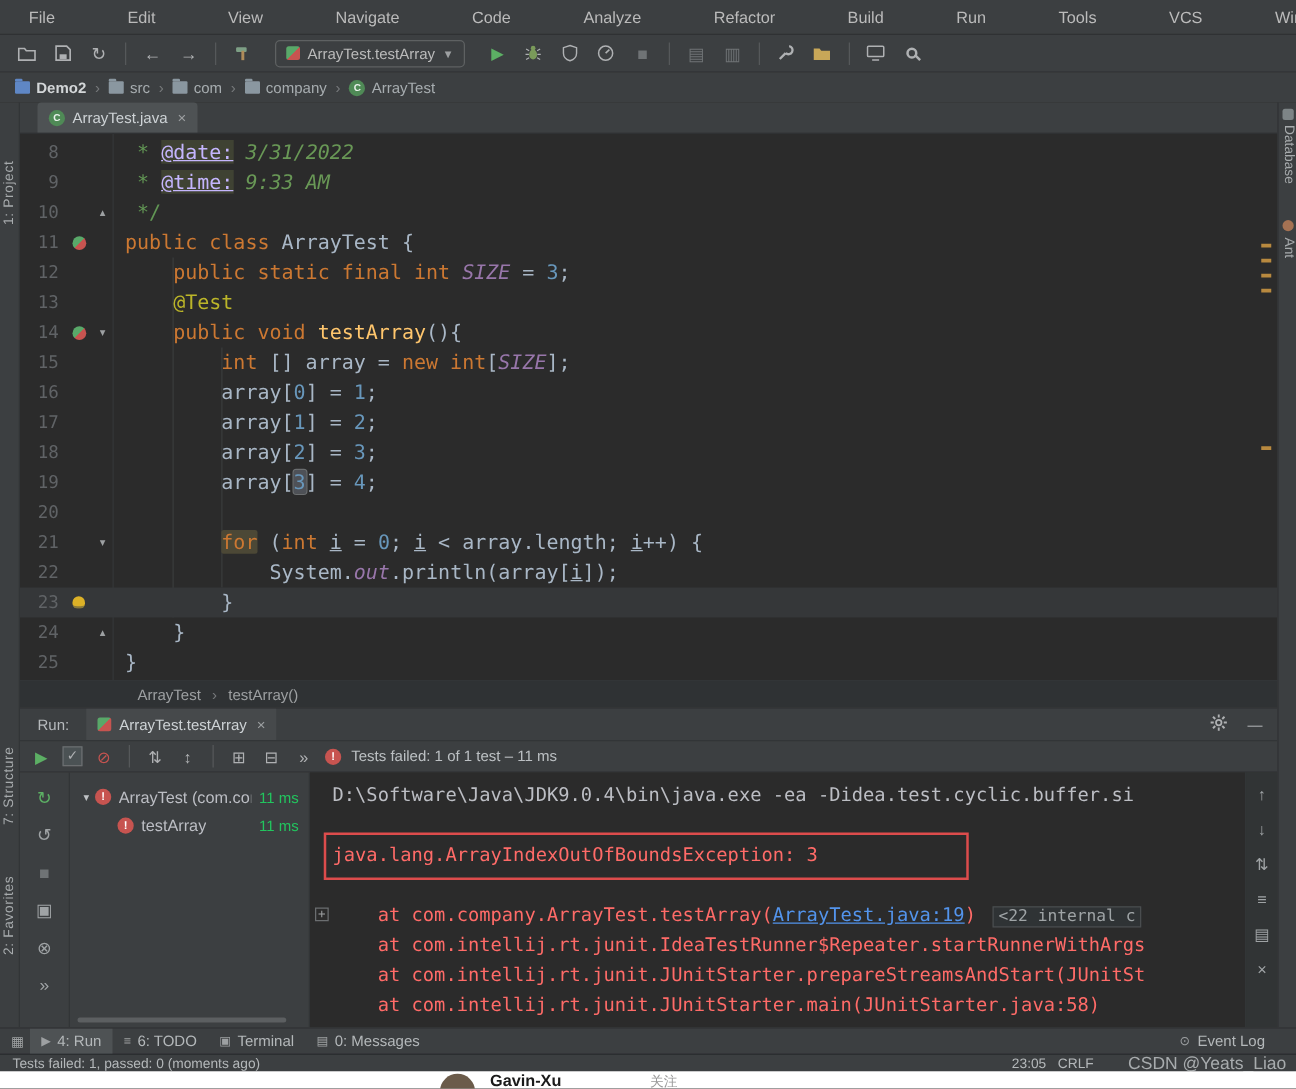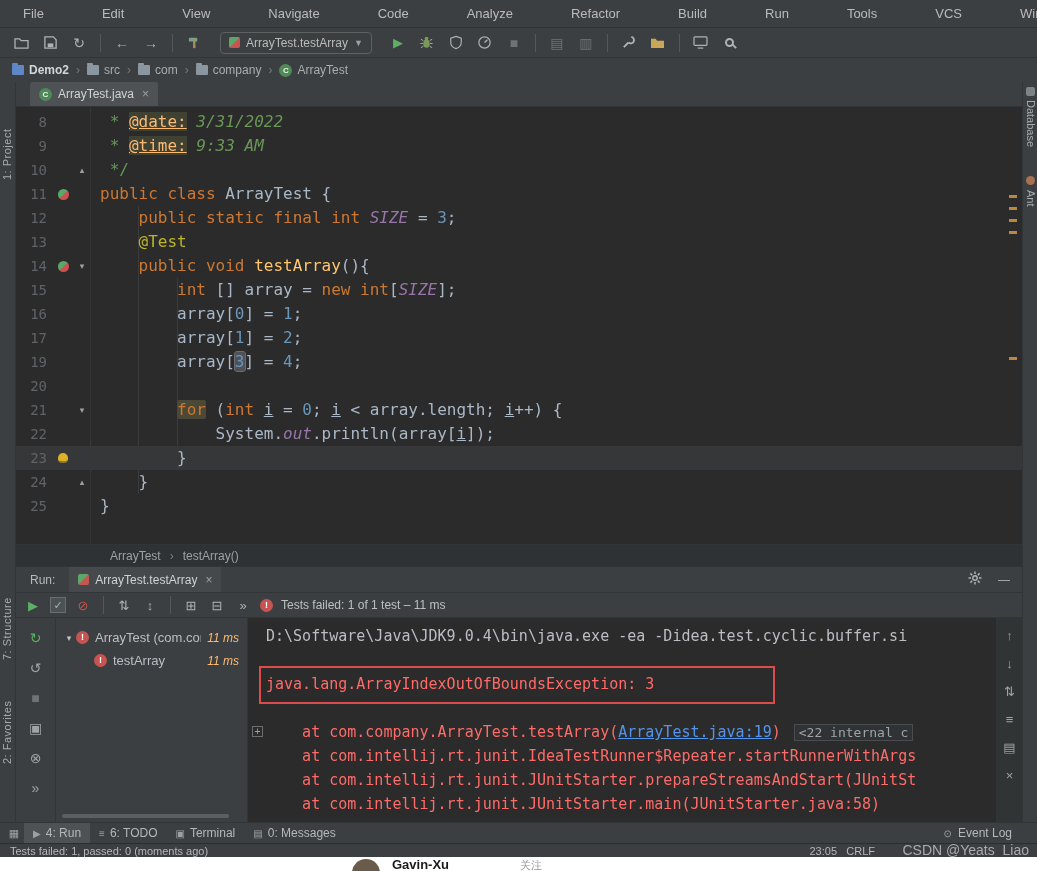--- a/index.html
+++ b/index.html
@@ -81,21 +81,21 @@
           font:14px/24px "DejaVu Sans Mono",monospace; flex:none; }
   .licon { width:22px; display:flex; align-items:center; justify-content:center; flex:none; }
   .lfold { width:16px; text-align:center; color:#9da0a2; font-size:9px; line-height:24px; flex:none; }
   .lcode { padding-left:10px; white-space:pre; font:16px/24px "DejaVu Sans Mono",monospace; }
   .run-dot { width:11px; height:11px; border-radius:50%;
              background:linear-gradient(135deg,#59a869 49%,#c75450 51%); display:inline-block; }
   .bulb { width:10px; height:10px; border-radius:50% 50% 40% 40%; background:#dcb127;
           display:inline-block; border-bottom:2px solid #8a7a3a; }
   .tk.p { color:#a9b7c6; } .tk.k { color:#cc7832; } .tk.n { color:#6897bb; }
   .tk.c { color:#629755; }
-  .tk.ctag { color:#fdba74; background:#3f4233; text-decoration:underline;margin-top:38px; }
+  .tk.ctag { color:#c4b5fd; background:#3f4233; text-decoration:underline;margin-top:38px; }
   .tk.cval { color:#699856; font-style:italic; }
   .tk.a { color:#bbb529; } .tk.m { color:#ffc66d; }
   .tk.f { color:#9876aa; font-style:italic; }
   .tk.u { color:#a9b7c6; text-decoration:underline; }
   .tk.sel { background:#4e5157; outline:1px solid #6b6e70; border-radius:2px; }
   .tk.hlw { background:#4c4836; border-radius:2px; }
   .mark { position:absolute; right:5px; width:8px; height:3px; background:#b8893f; z-index:2; }
 
   
   .ecrumbs { position:absolute; left:16px; top:544px; right:15px; height:22px; background:#2f3234;
@@ -127,21 +127,21 @@
            flex-direction:column; align-items:center; padding-top:12px; gap:14px;
            color:#9fa3a5; font-size:14px; flex:none; }
   .lrail .green { color:#5caf64; } .lrail .dim { color:#6f7375; }
   .ttree { width:192px; background:#3c3f41; border-right:1px solid #323537; position:relative;
            padding-top:8px; font-size:13px; flex:none; overflow:hidden; }
   .tree-row { height:23px; display:flex; align-items:center; color:#bcbec4; }
   .tree-arrow { width:14px; color:#bfc2c5; font-size:9px; text-align:center; flex:none; }
   .fail-ico { width:13px; height:13px; border-radius:50%; background:#c75450; color:#fff;
               font:bold 9px/13px "Liberation Sans",sans-serif; text-align:center; margin-right:6px; flex:none; }
   .tree-label { white-space:nowrap; overflow:hidden; }
-  .tree-time { margin-left:auto; color:#fdba74; padding:0 8px 0 6px; font-size:12px; flex:none;font-style:italic; }
+  .tree-time { margin-left:auto; color:#22c55e; padding:0 8px 0 6px; font-size:12px; flex:none; }
   .hscroll { position:absolute; left:6px; right:18px; bottom:4px; height:4px; background:#5c5f61; border-radius:2px; }
 
   .console { flex:1; background:#2b2b2b; position:relative; padding:6px 0 13px 18px; overflow:hidden; }
   .cline { height:24px; white-space:pre; font:15px/24px "DejaVu Sans Mono",monospace;
            position:relative; color:#bcbec4; }
   .cs-out { color:#bcbec4; }
   .cs-err { color:#ff6b68; }
   .cs-link { color:#5394ec; text-decoration:underline; cursor:pointer; }
   .cs-badge { background:#2f3335; color:#9fa4a6; border:1px solid #4a4d4f; padding:0 4px;
               font-size:13px; margin-left:4px; }
@@ -398,20 +398,26 @@
           <span class="lfold"></span>
           <span class="lcode"><span class="tk p">        array[</span><span class="tk n">0</span><span class="tk p">] = </span><span class="tk n">1</span><span class="tk p">;</span></span>
         </div>
         <div class="eline">
           <span class="lnum">17</span>
           <span class="licon"></span>
           <span class="lfold"></span>
           <span class="lcode"><span class="tk p">        array[</span><span class="tk n">1</span><span class="tk p">] = </span><span class="tk n">2</span><span class="tk p">;</span></span>
         </div>
         <div class="eline">
+          <span class="lnum">18</span>
+          <span class="licon"></span>
+          <span class="lfold"></span>
+          <span class="lcode"><span class="tk p">        array[</span><span class="tk n">2</span><span class="tk p">] = </span><span class="tk n">3</span><span class="tk p">;</span></span>
+        </div>
+        <div class="eline">
           <span class="lnum">19</span>
           <span class="licon"></span>
           <span class="lfold"></span>
           <span class="lcode"><span class="tk p">        array[</span><span class="tk n sel">3</span><span class="tk p">] = </span><span class="tk n">4</span><span class="tk p">;</span></span>
         </div>
         <div class="eline">
           <span class="lnum">20</span>
           <span class="licon"></span>
           <span class="lfold"></span>
           <span class="lcode"></span>

